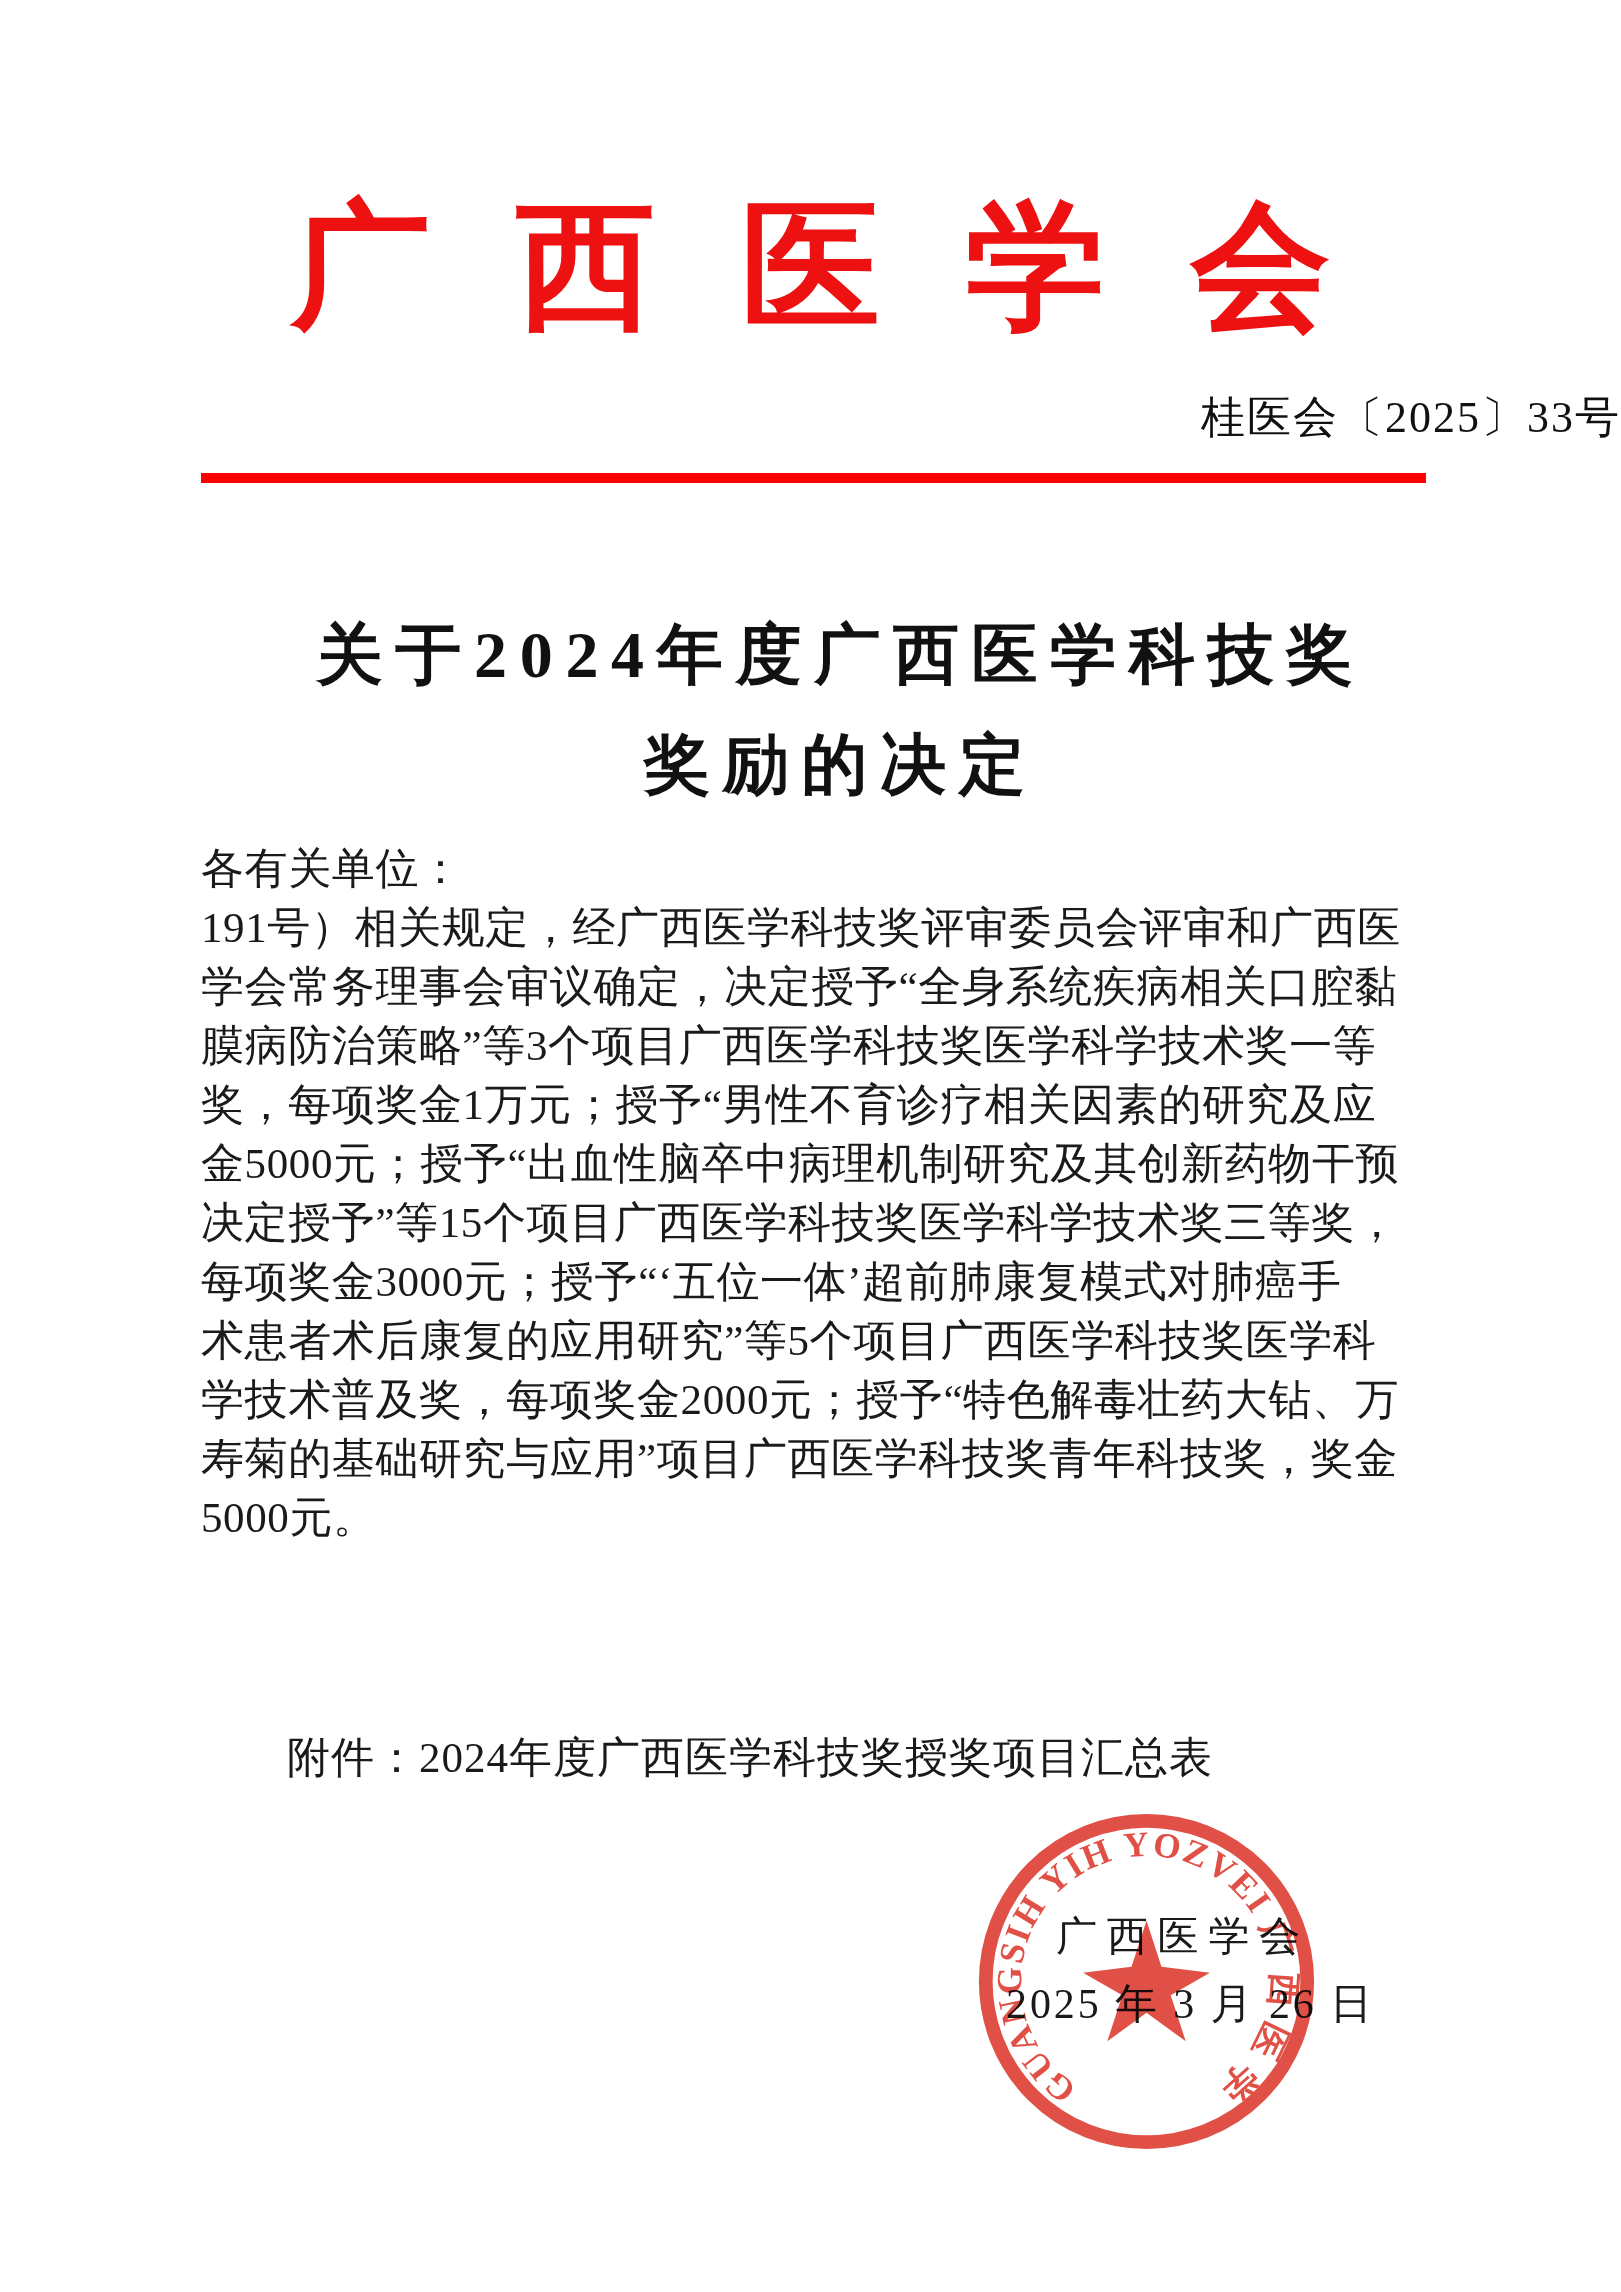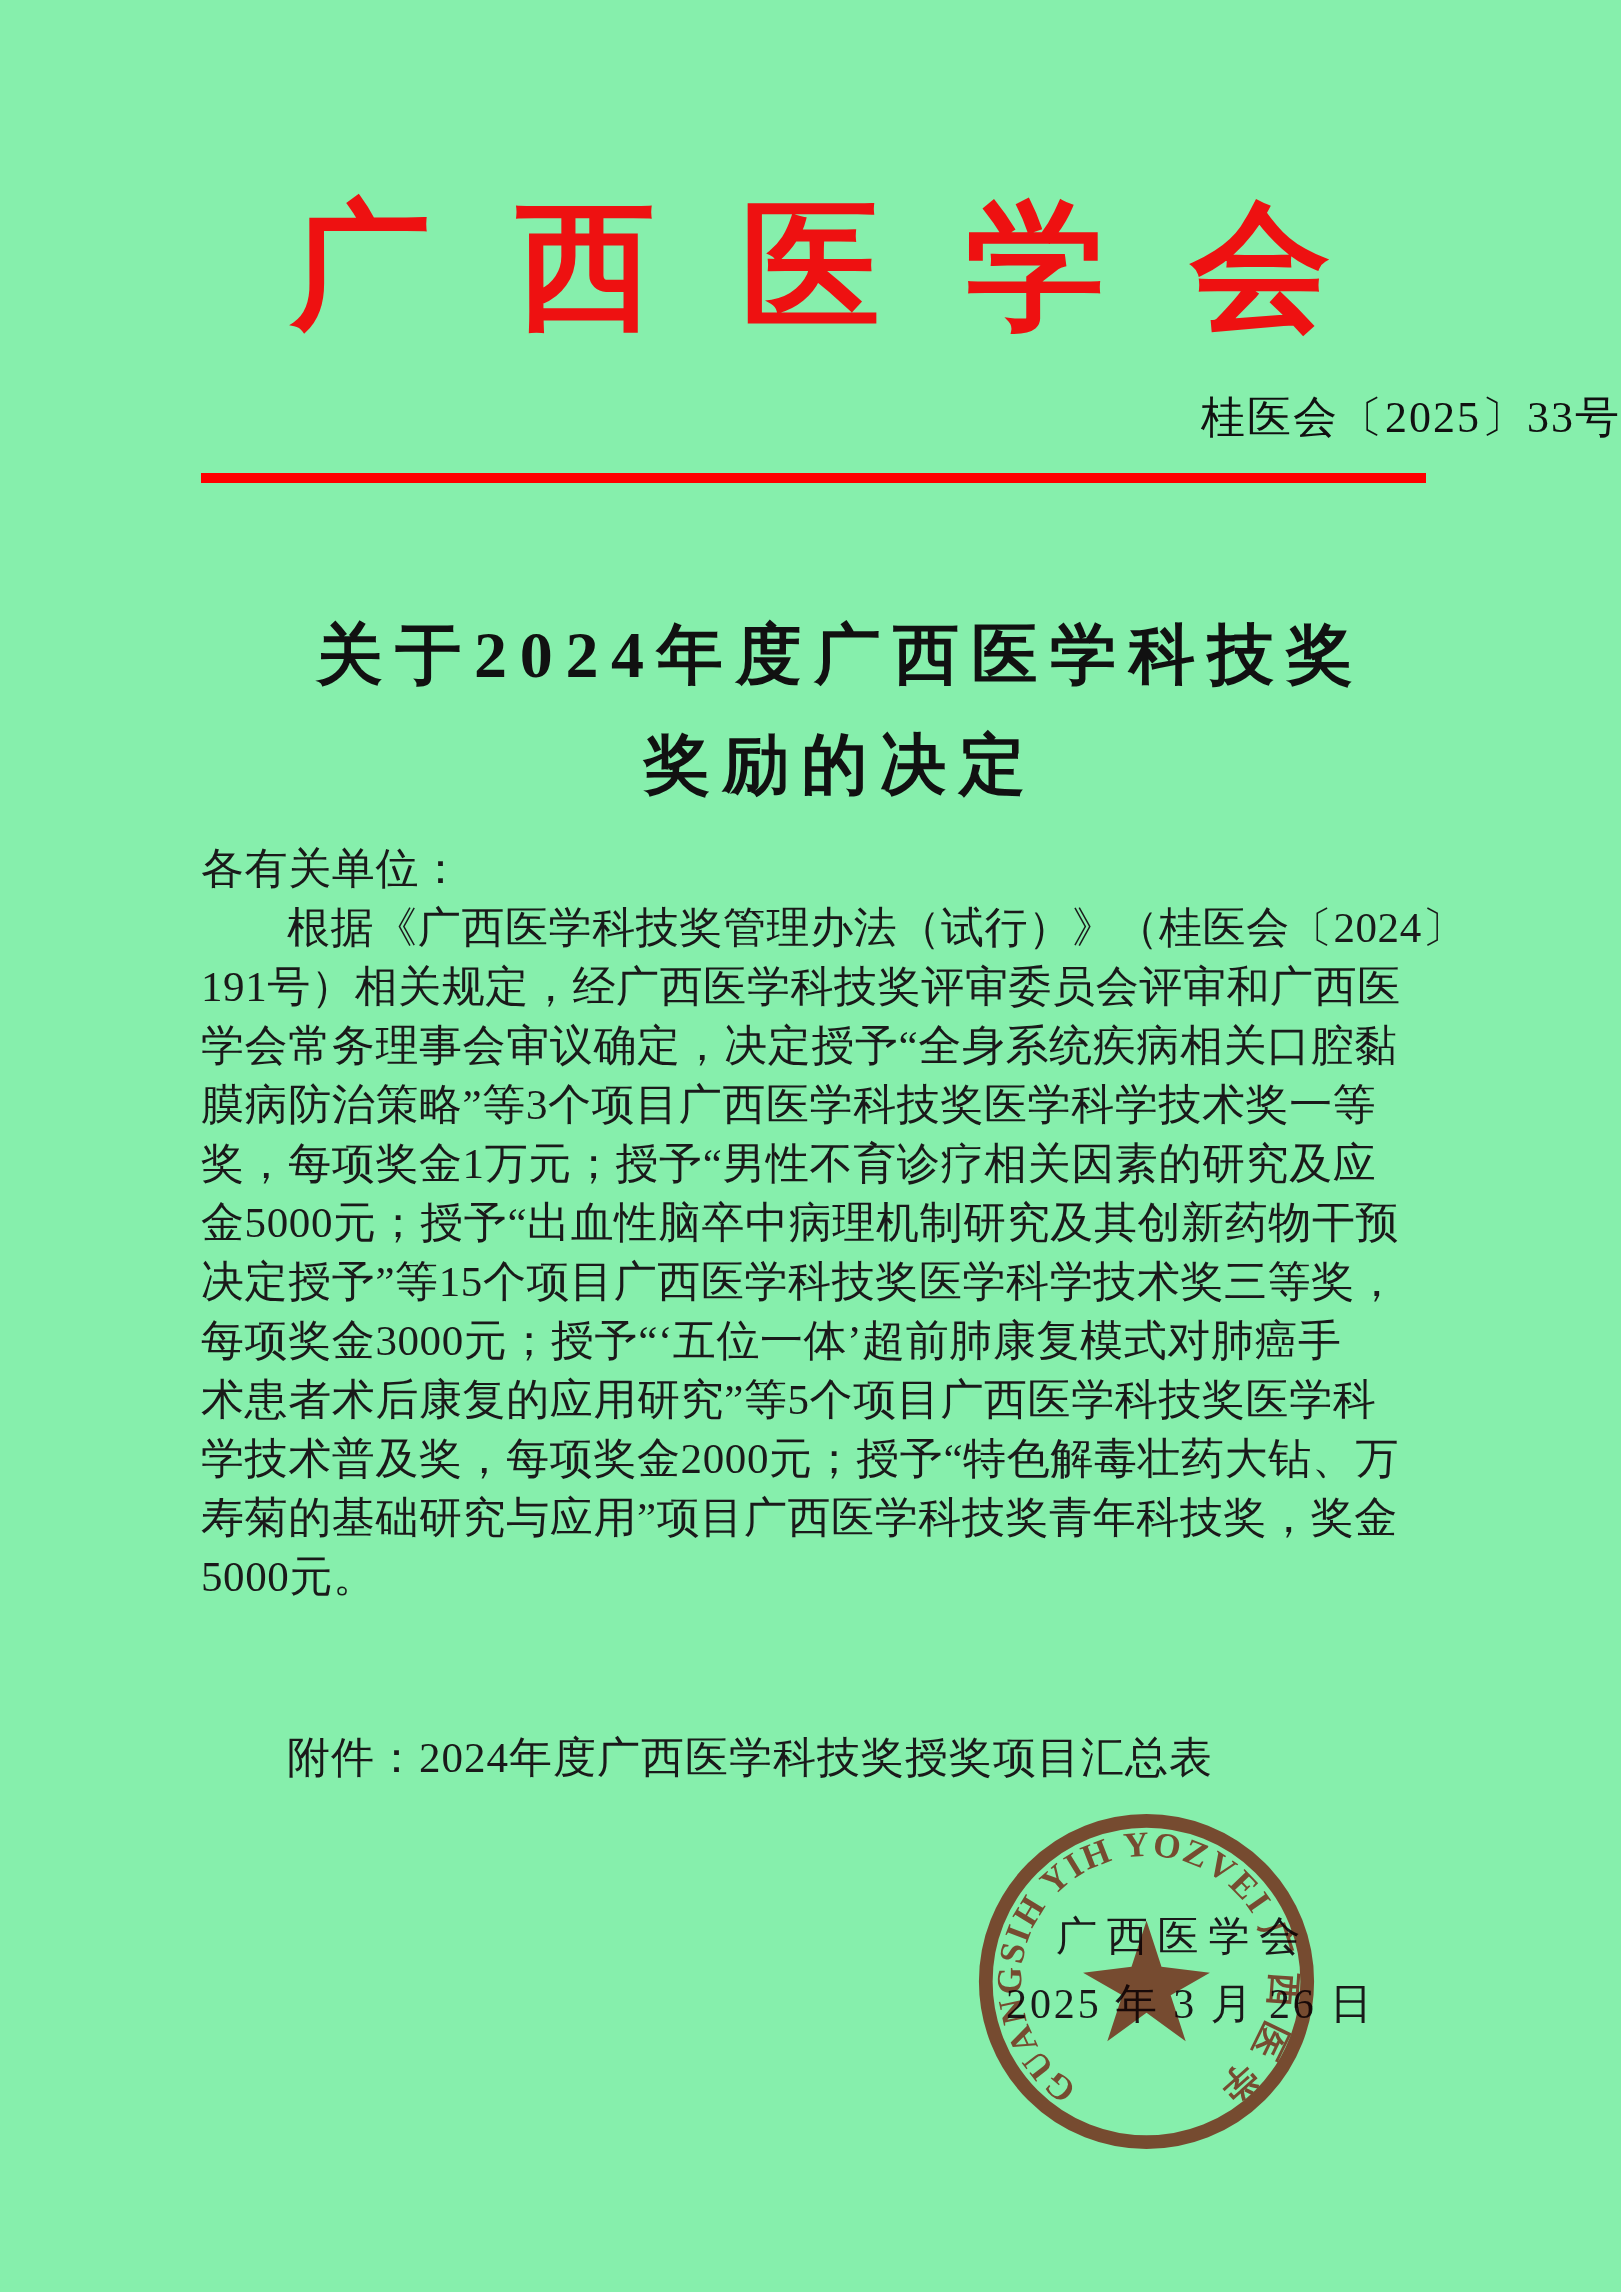--- a/index.html
+++ b/index.html
@@ -1,20 +1,20 @@
 <!DOCTYPE html>
 <html><head>
 <meta charset="utf-8">
 <style>
   html,body{margin:0;padding:0;background:#888;}
   .page{
     position:relative;
     width:1621px;height:2293px;
     margin:0 auto;
-    background:#86efac;
+    background:#ffffff;
     overflow:hidden;
     font-family:"Liberation Serif","DejaVu Serif",serif;
     color:#1a1a1a;
   }
   .org-title{
     position:absolute;top:186px;left:0;width:100%;
     text-align:center;
     font-size:139px;line-height:162px;
     font-weight:bold;
     color:#ee1111;
@@ -95,21 +95,20 @@
 
   <div class="red-rule"></div>
 
   <h1 class="doc-title">
     <div>关于2024年度广西医学科技奖</div>
     <div>奖励的决定</div>
   </h1>
 
   <div class="body-block">
     <div class="bline">各有关单位：</div>
-    <div class="bline indent">根据《广西医学科技奖管理办法（试行）》（桂医会〔2024〕</div>
     <div class="bline">191号）相关规定，经广西医学科技奖评审委员会评审和广西医</div>
     <div class="bline">学会常务理事会审议确定，决定授予“全身系统疾病相关口腔黏</div>
     <div class="bline">膜病防治策略”等3个项目广西医学科技奖医学科学技术奖一等</div>
     <div class="bline">奖，每项奖金1万元；授予“男性不育诊疗相关因素的研究及应</div>
     <div class="bline">金5000元；授予“出血性脑卒中病理机制研究及其创新药物干预</div>
     <div class="bline">决定授予”等15个项目广西医学科技奖医学科学技术奖三等奖，</div>
     <div class="bline">每项奖金3000元；授予“‘五位一体’超前肺康复模式对肺癌手</div>
     <div class="bline">术患者术后康复的应用研究”等5个项目广西医学科技奖医学科</div>
     <div class="bline">学技术普及奖，每项奖金2000元；授予“特色解毒壮药大钻、万</div>
     <div class="bline">寿菊的基础研究与应用”项目广西医学科技奖青年科技奖，奖金</div>

